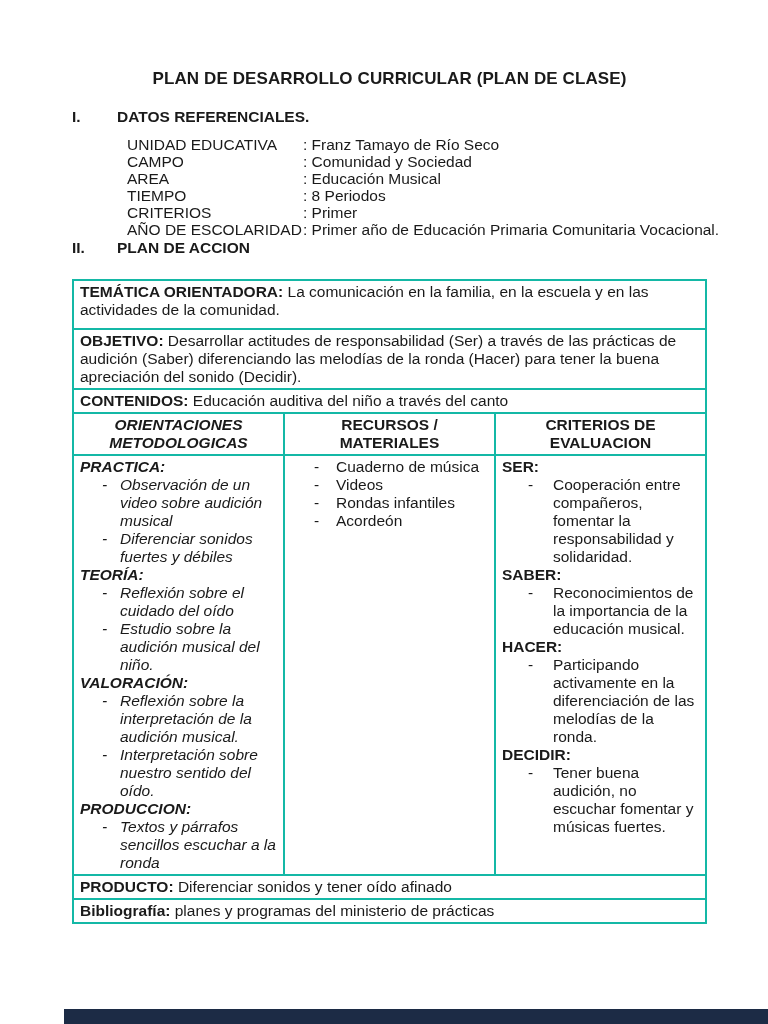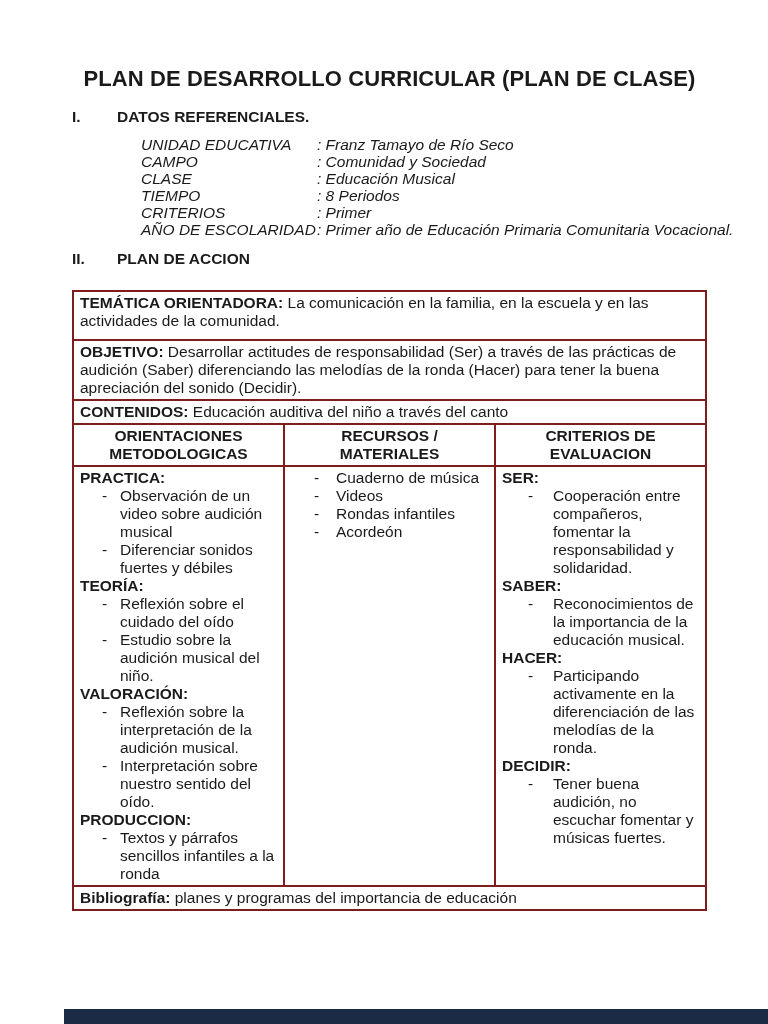--- a/index.html
+++ b/index.html
@@ -4,37 +4,37 @@
 <style>
   html,body{margin:0;padding:0;}
   body{
     width:768px;height:1024px;position:relative;overflow:hidden;
     background:#ffffff;color:#1a1a1a;
     font-family:"Liberation Sans","DejaVu Sans",sans-serif;
     -webkit-font-smoothing:antialiased;
   }
   .doc{padding:69px 61px 0 72px;}
   .title{
-    text-align:center;font-weight:bold;font-size:22px;line-height:19px;
+    text-align:center;font-weight:bold;font-size:17px;line-height:19px;
     letter-spacing:.1px;
   }
   .section-heading{display:flex;font-weight:bold;font-size:15.5px;line-height:17px;}
   .sh-datos{margin-top:20px;}
-  .sh-plan{margin-top:12px;}
+  .sh-plan{margin-top:1px;}
   .numeral{width:45px;flex-shrink:0;}
-  .fields{margin:11px 0 0 69px;font-size:15.5px;line-height:17px;font-style:italic;}
+  .fields{margin:11px 0 0 55px;font-size:15.5px;line-height:17px;}
   .field{display:flex;}
   .field-label{width:176px;flex-shrink:0;}
   .field-value{white-space:nowrap;}
   table.plan{
     margin-top:23px;width:635px;border-collapse:collapse;
     font-size:15.5px;line-height:18px;table-layout:fixed;
   }
-  table.plan td{border:2px solid #7f1d1d;vertical-align:top;padding:2px 6px;}
-  td.c1{width:217px;}
+  table.plan td{border:2px solid #14b8a6;vertical-align:top;padding:2px 6px;}
+  td.c1{width:217px;font-style:italic;}
   td.c2{width:144px;}
   td.c3{width:274px;}
   .fullrow b{font-weight:bold;}
   td.tematica{height:43px;}
   td.contenidos, td.producto, td.bibliografia{padding-top:1px;padding-bottom:1px;}
   td.header-cell{
     text-align:center;font-weight:bold;padding:1px 2px;height:31px;
   }
   .group-heading{font-weight:bold;}
   .bullet{display:flex;}
@@ -66,21 +66,21 @@
   <div class="fields">
     <div class="field">
       <span class="field-label">UNIDAD EDUCATIVA</span>
       <span class="field-value">: Franz Tamayo de Río Seco</span>
     </div>
     <div class="field">
       <span class="field-label">CAMPO</span>
       <span class="field-value">: Comunidad y Sociedad</span>
     </div>
     <div class="field">
-      <span class="field-label">CLASE</span>
+      <span class="field-label">AREA</span>
       <span class="field-value">: Educación Musical</span>
     </div>
     <div class="field">
       <span class="field-label">TIEMPO</span>
       <span class="field-value">: 8 Periodos</span>
     </div>
     <div class="field">
       <span class="field-label">CRITERIOS</span>
       <span class="field-value">: Primer</span>
     </div>
@@ -153,21 +153,21 @@
           </div>
           <div class="bullet">
             <span class="dash">-</span>
             <span class="bullet-text">Interpretación sobre nuestro sentido del oído.</span>
           </div>
         </div>
         <div class="group">
           <div class="group-heading">PRODUCCION:</div>
           <div class="bullet">
             <span class="dash">-</span>
-            <span class="bullet-text">Textos y párrafos sencillos infantiles a la ronda</span>
+            <span class="bullet-text">Textos y párrafos sencillos escuchar a la ronda</span>
           </div>
         </div>
       </td>
 
       <td class="c2">
         <div class="bullet">
           <span class="dash">-</span>
           <span class="bullet-text">Cuaderno de música</span>
         </div>
         <div class="bullet">
@@ -209,24 +209,30 @@
         <div class="group">
           <div class="group-heading">DECIDIR:</div>
           <div class="bullet">
             <span class="dash">-</span>
             <span class="bullet-text">Tener buena audición, no escuchar fomentar y músicas fuertes.</span>
           </div>
         </div>
       </td>
     </tr>
 
+    <tr>
+      <td colspan="3" class="fullrow producto">
+        <b>PRODUCTO:</b>
+        <span>Diferenciar sonidos y tener oído afinado</span>
+      </td>
+    </tr>
     <tr>
       <td colspan="3" class="fullrow bibliografia">
         <b>Bibliografía:</b>
-        <span>planes y programas del importancia de educación</span>
+        <span>planes y programas del ministerio de prácticas</span>
       </td>
     </tr>
   </tbody>
     </table>
 
 </div>
 
 <div class="footer-strip" style="background: rgb(28, 43, 69);"></div>
 
 </body></html>

